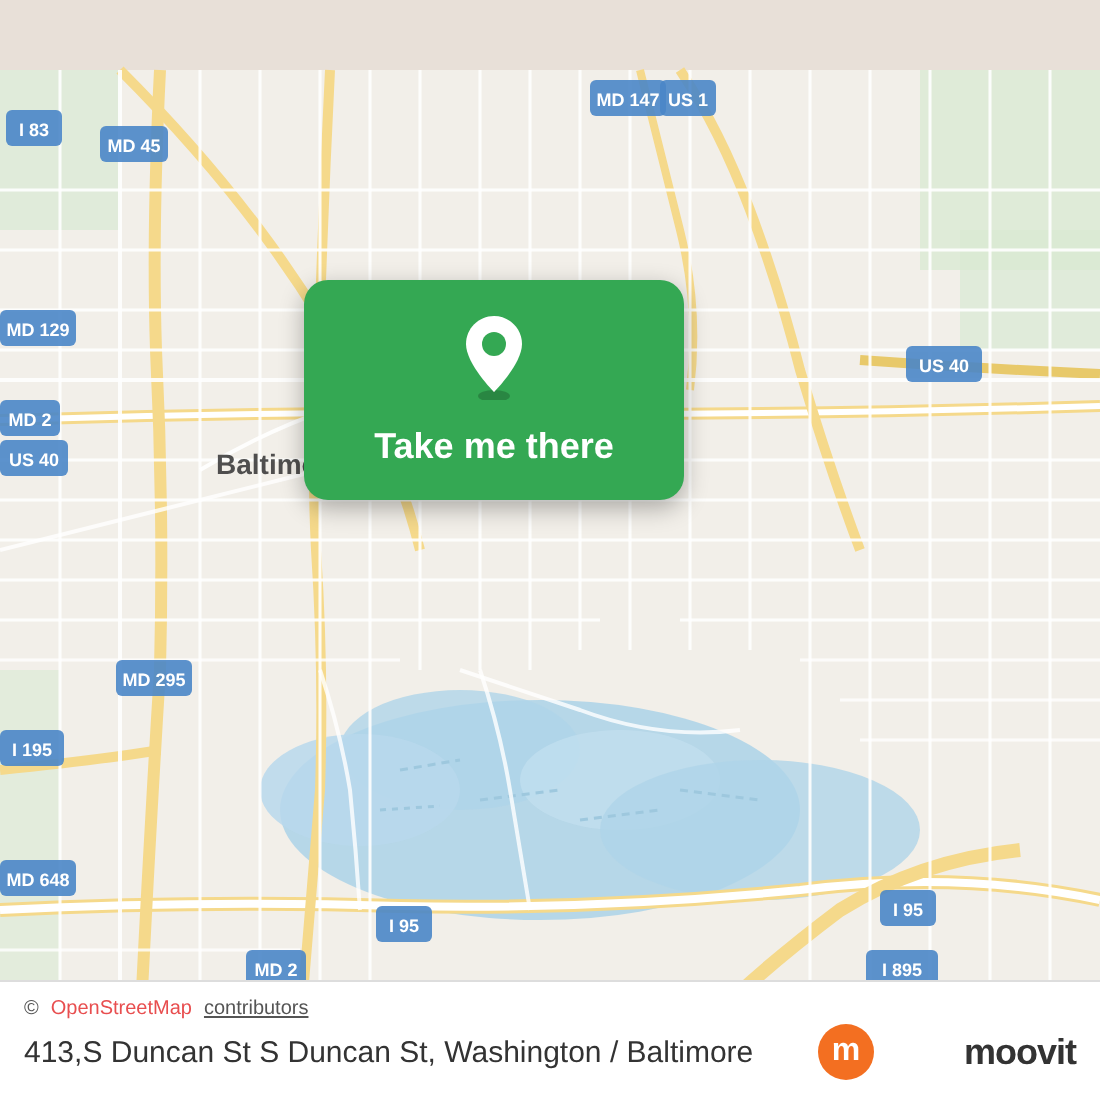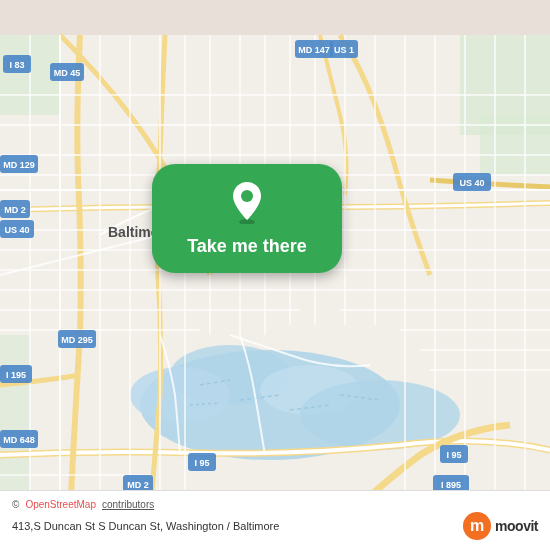--- a/index.html
+++ b/index.html
@@ -54,21 +54,21 @@
       text-decoration: underline;
     }
 
     .info-bar-bottom {
       display: flex;
       align-items: center;
       justify-content: space-between;
     }
 
     .address-text {
-      font-size: 11px;
+      font-size: 15px;
       color: #333;
       font-weight: 400;
     }
 
     .moovit-logo {
       display: flex;
       align-items: center;
       gap: 4px;
     }
 
@@ -79,24 +79,25 @@
       border-radius: 50%;
       display: flex;
       align-items: center;
       justify-content: center;
       color: white;
       font-size: 16px;
       font-weight: bold;
     }
 
     .moovit-text {
-      font-size: 14px;
+      font-size: 18px;
       font-weight: bold;
       color: #333;
       letter-spacing: -0.5px;
+      margin-left: 41px;
     }
 
     
     .take-me-there-card {
       position: absolute;
       top: 160px;
       left: 155px;
       background: #34a853;
       border-radius: 12px;
       padding: 16px 24px 16px 24px;
@@ -261,21 +262,21 @@
 
     <rect x="123" y="440" width="30" height="18" rx="3" fill="#4a86c8" opacity="0.9"></rect>
     <text x="138" y="453" fill="white" font-size="9" font-weight="bold" text-anchor="middle">MD 2</text>
 
     <rect x="0" y="395" width="38" height="18" rx="3" fill="#4a86c8" opacity="0.9"></rect>
     <text x="19" y="408" fill="white" font-size="9" font-weight="bold" text-anchor="middle">MD 648</text>
 
     <text x="108" y="202" fill="#333" font-size="14" font-weight="bold" font-family="Arial" opacity="0.85">Baltimore</text>
   </svg>
 
-  <div class="take-me-there-card" style="top:164px; left:152px;border-radius:23px;">
+  <div class="take-me-there-card" style="top:140px; left:152px;">
 
     <div class="map-pin-icon">
       <svg width="36" height="44" viewBox="0 0 36 44" fill="none" xmlns="http://www.w3.org/2000/svg">
         <ellipse cx="18" cy="42" rx="8" ry="3" fill="rgba(0,0,0,0.2)"></ellipse>
         <path d="M18 2C10.268 2 4 8.268 4 16C4 26 18 40 18 40C18 40 32 26 32 16C32 8.268 25.732 2 18 2Z" fill="white"></path>
         <circle cx="18" cy="16" r="6" fill="#34a853"></circle>
       </svg>
     </div>
     <span class="take-me-there-text">Take me there</span>
   </div>

